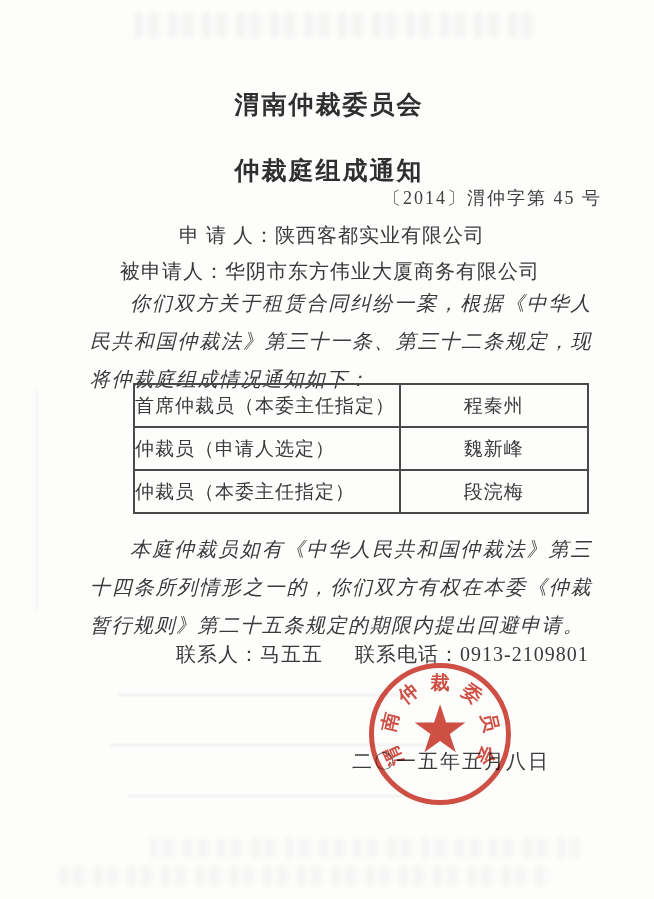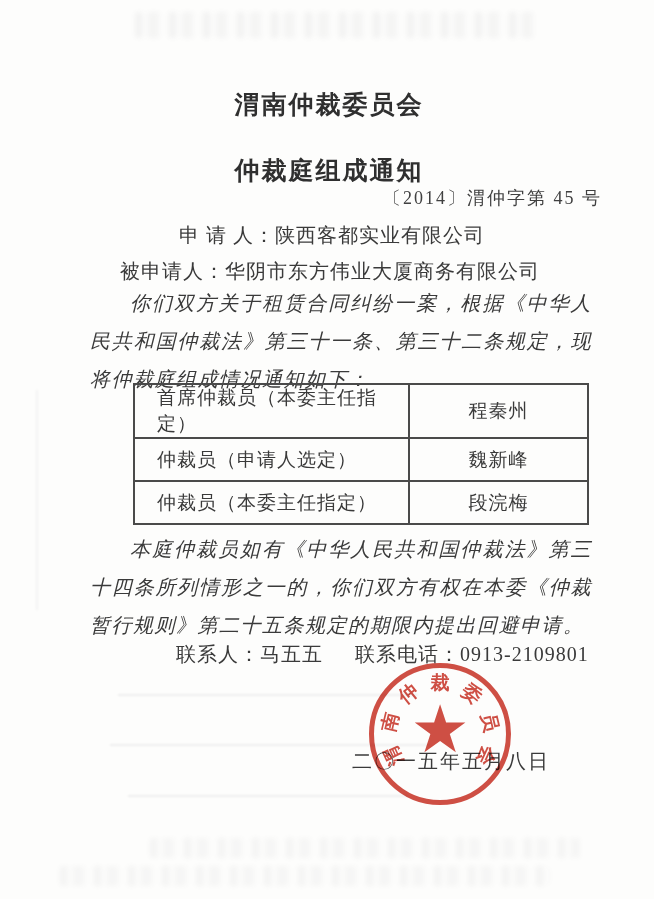--- a/index.html
+++ b/index.html
@@ -45,21 +45,21 @@
   
   .tribunal-table {
     position: absolute; top: 383px; left: 133px;
     width: 456px; border-collapse: collapse;
     font-size: 19px; letter-spacing: 1px; color: #3a3a3a;
   }
   .tribunal-table td {
     border: 2px solid #4a4a4a;
     height: 41px; padding: 0;
   }
-  .tribunal-table td.role { width: 267px; padding-left: 22px; }
+  .tribunal-table td.role { width: 267px; }
   .tribunal-table td.name { width: 189px; text-align: center; }
   
   .contact-line { position: absolute; top: 641px; left: 176px; font-size: 20px; letter-spacing: 1px; white-space: pre; }
   .contact-gap { display:inline-block; width: 32px; }
   
   .date-line {
     position: absolute; top: 748px; left: 352px;
     font-size: 20px; letter-spacing: 2px; color: #3a3a3a;
     z-index: 1;
   }

